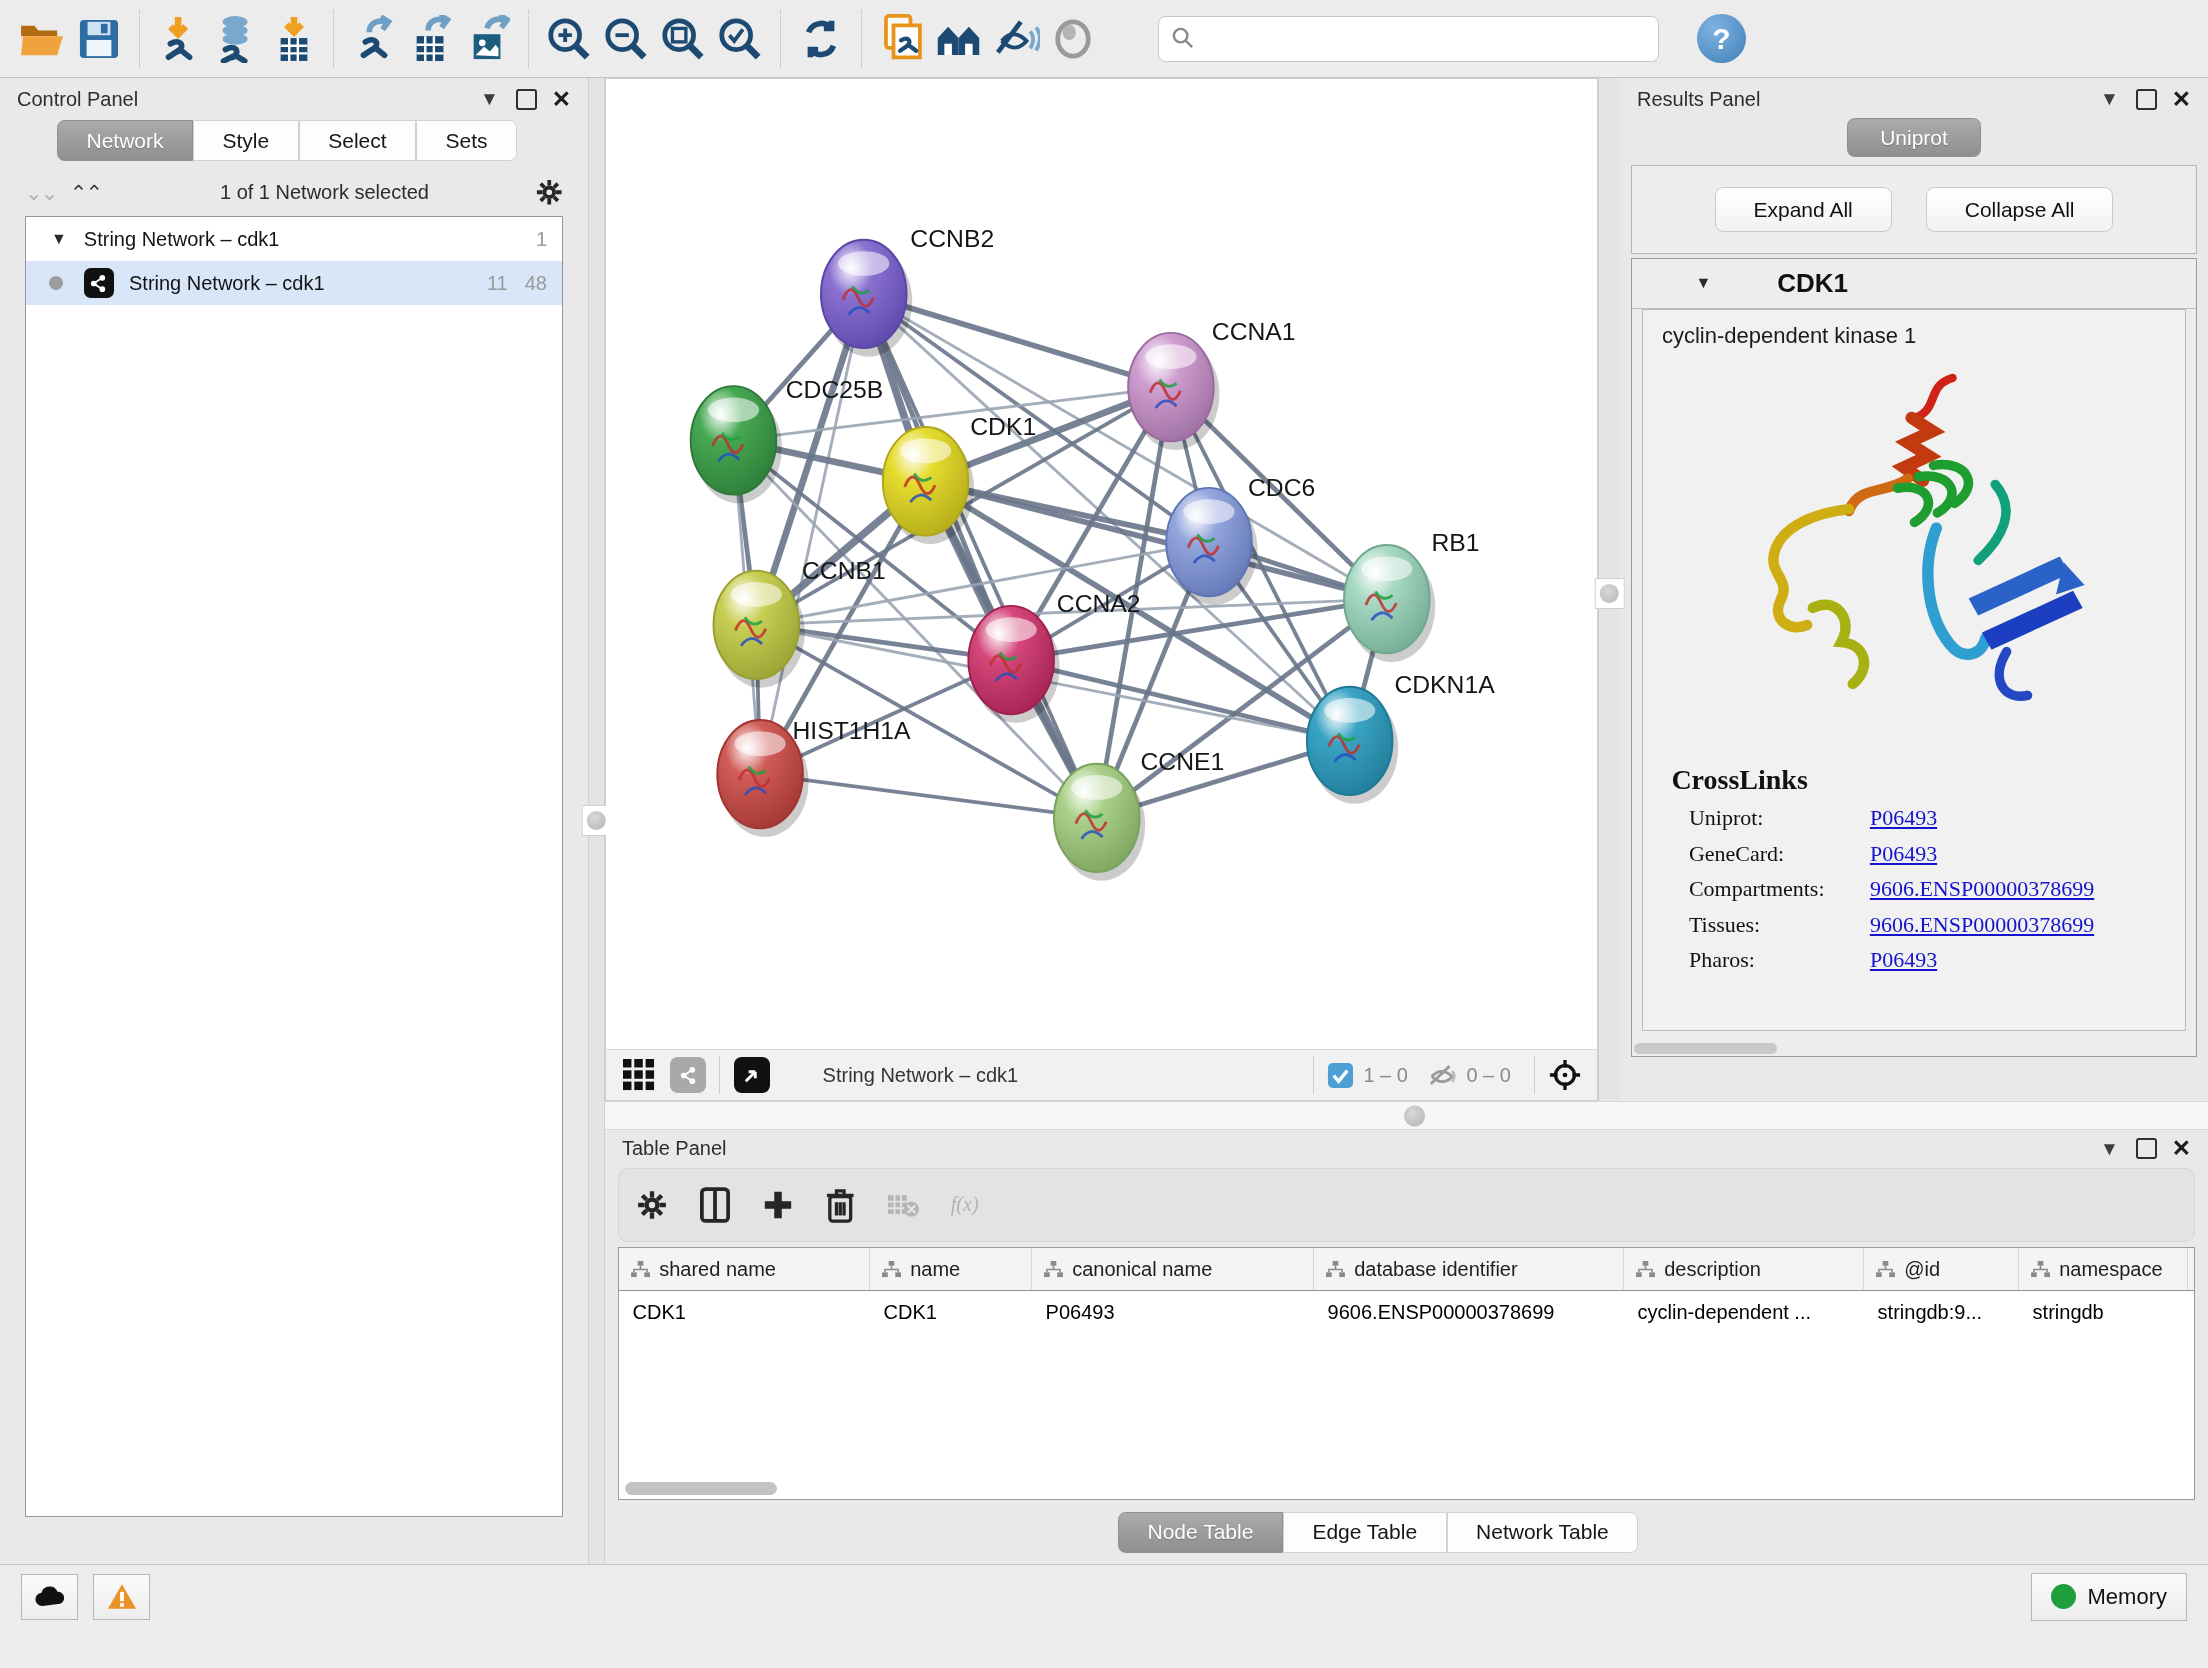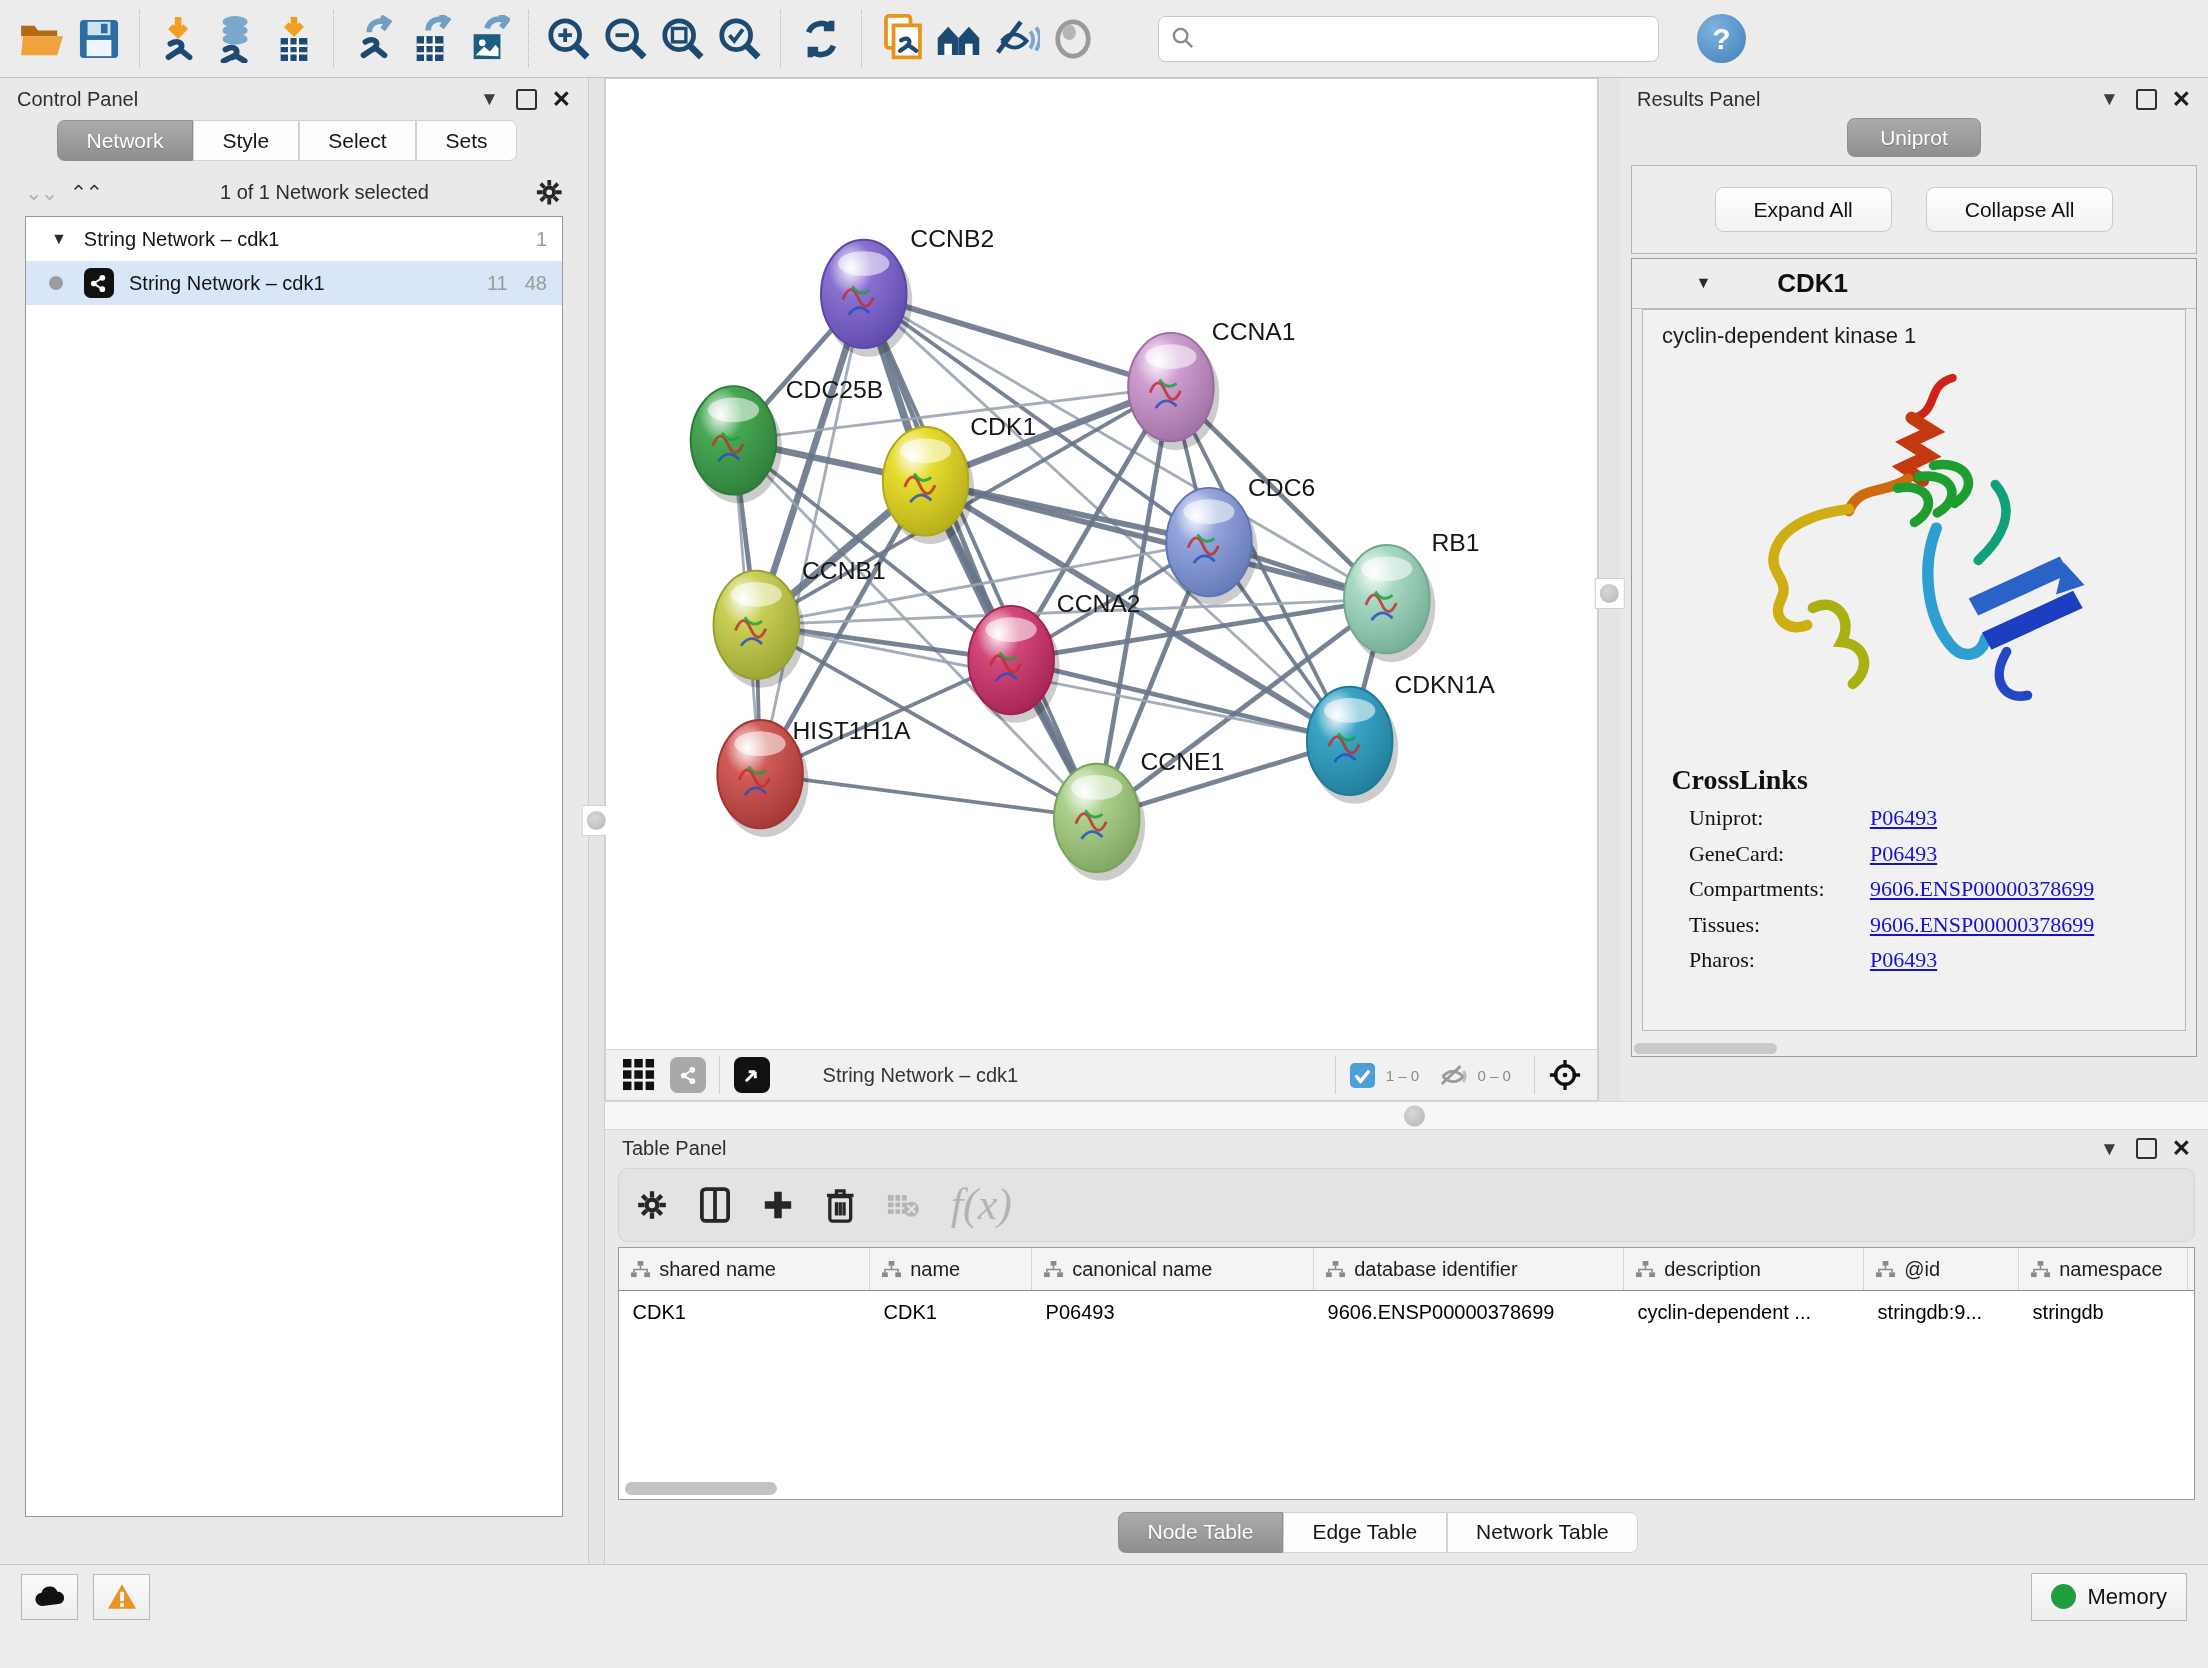--- a/index.html
+++ b/index.html
@@ -56,21 +56,21 @@
   .nrow2{background:#d9e6f8;padding:0 15px 0 17px;}
   .tri{color:#2a2a2a;font-size:16px;margin-right:17px;}
   .dot{width:14.3px;height:14.3px;border-radius:50%;background:#9c9ca0;margin:0 21px 0 5.7px;}
   .shareic{width:30px;height:30px;border-radius:6.7px;background:#111;display:flex;align-items:center;justify-content:center;margin-right:15px;}
 
   
   .netpanel{width:993px;display:flex;flex-direction:column;background:#fff;border:1px solid #cfcfcf;box-sizing:border-box;}
   .netcanvas{flex:1;position:relative;background:#fff;}
   .netbar{height:51px;background:#f1f1f1;border-top:1px solid #d7d7d7;display:flex;align-items:center;font-size:20px;color:#333;}
   .nbdiv{border-left:1px solid #cfcfcf;height:38px;margin:0 13.3px;}
-  .nbnum{color:#8a8a8a;margin:0 9.5px;font-size:15px;}
+  .nbnum{color:#8a8a8a;margin:0 9.5px;font-size:20px;}
   .blackbtn{width:36px;height:36px;border-radius:7.6px;background:#111;display:flex;align-items:center;justify-content:center;}
   .graybtn{width:36px;height:36px;border-radius:7.6px;background:#a9a9a9;display:flex;align-items:center;justify-content:center;}
   .vsplit2{width:21px;background:#e4e4e4;border-left:1px solid #cfcfcf;position:relative;}
 
   
   .results{flex:1;background:#e9e9e9;display:flex;flex-direction:column;overflow:hidden;}
   .rtabwrap{display:flex;justify-content:center;margin:1.9px 0 7.6px 0;}
   .rtab{font-size:21px;padding:6.7px 32px;border-radius:7.6px;background:linear-gradient(#ababab,#8f8f8f);color:#fff;border:1px solid #8f8f8f;text-shadow:0 1px 1px rgba(0,0,0,.25);}
   .rbox1{margin:0 11.4px;border:1.9px solid #b5b5b5;background:#ededed;padding:21px 7px;display:flex;justify-content:center;gap:34px;}
   .wbtn{background:linear-gradient(#ffffff,#f2f2f2);border:1px solid #c9c9c9;border-radius:8.6px;font-size:21px;padding:9.5px 38px;color:#111;}
@@ -89,21 +89,21 @@
   .rscroll{position:absolute;left:1.9px;bottom:1.9px;width:143px;height:11.4px;background:#c9c9c9;border-radius:5.7px;}
 
   
   .hsplit{height:27px;background:#f7f7f7;border-top:1px solid #d8d8d8;border-bottom:1px solid #d8d8d8;position:relative;}
   .hsplit .knob{position:absolute;top:50%;left:799px;transform:translateY(-50%);}
   .hsplit .knob i{width:21px;height:21px;border-radius:50%;background:radial-gradient(circle at 40% 35%,#d8d8d8,#b3b3b3);display:block;}
 
   
   .tablepanel{flex:1;background:#e9e9e9;display:flex;flex-direction:column;}
   .ttoolbar{margin:1.9px 13.3px;background:#e3e3e3;border:1px solid #d4d4d4;border-radius:9.5px;height:72px;display:flex;align-items:center;padding:0 17px;gap:32px;}
-  .gray-fx{font-family:"Liberation Serif",serif;font-style:italic;font-size:44px;color:#b3b3b3;}
+  .gray-fx{font-family:"Liberation Serif",serif;font-style:italic;font-size:20px;color:#b3b3b3;}
   .tgrid{margin:3.8px 13.3px 0 13.3px;background:#fff;border:1px solid #9a9a9a;height:251px;position:relative;overflow:hidden;}
   .thead{display:flex;background:#f4f4f4;border-bottom:1.9px solid #8f8f8f;height:42px;}
   .th{display:flex;align-items:center;font-size:20px;color:#1e1e1e;border-right:1px solid #d6d6d6;padding-left:11.4px;box-sizing:border-box;gap:9.5px;overflow:hidden;white-space:nowrap;}
   .trow{display:flex;height:42px;}
   .td{font-size:20px;color:#000;display:flex;align-items:center;padding-left:13.3px;box-sizing:border-box;overflow:hidden;white-space:nowrap;}
   .tscroll{position:absolute;bottom:3.8px;left:5.7px;width:152px;height:13.3px;background:#c3c3c3;border-radius:6.7px;}
   .ttabs{margin:11.4px 0 0 513px;display:flex;}
 
   
   .statusbar{height:63px;background:#ececec;border-top:1px solid #c6c6c6;display:flex;align-items:center;padding:0 21px;}

